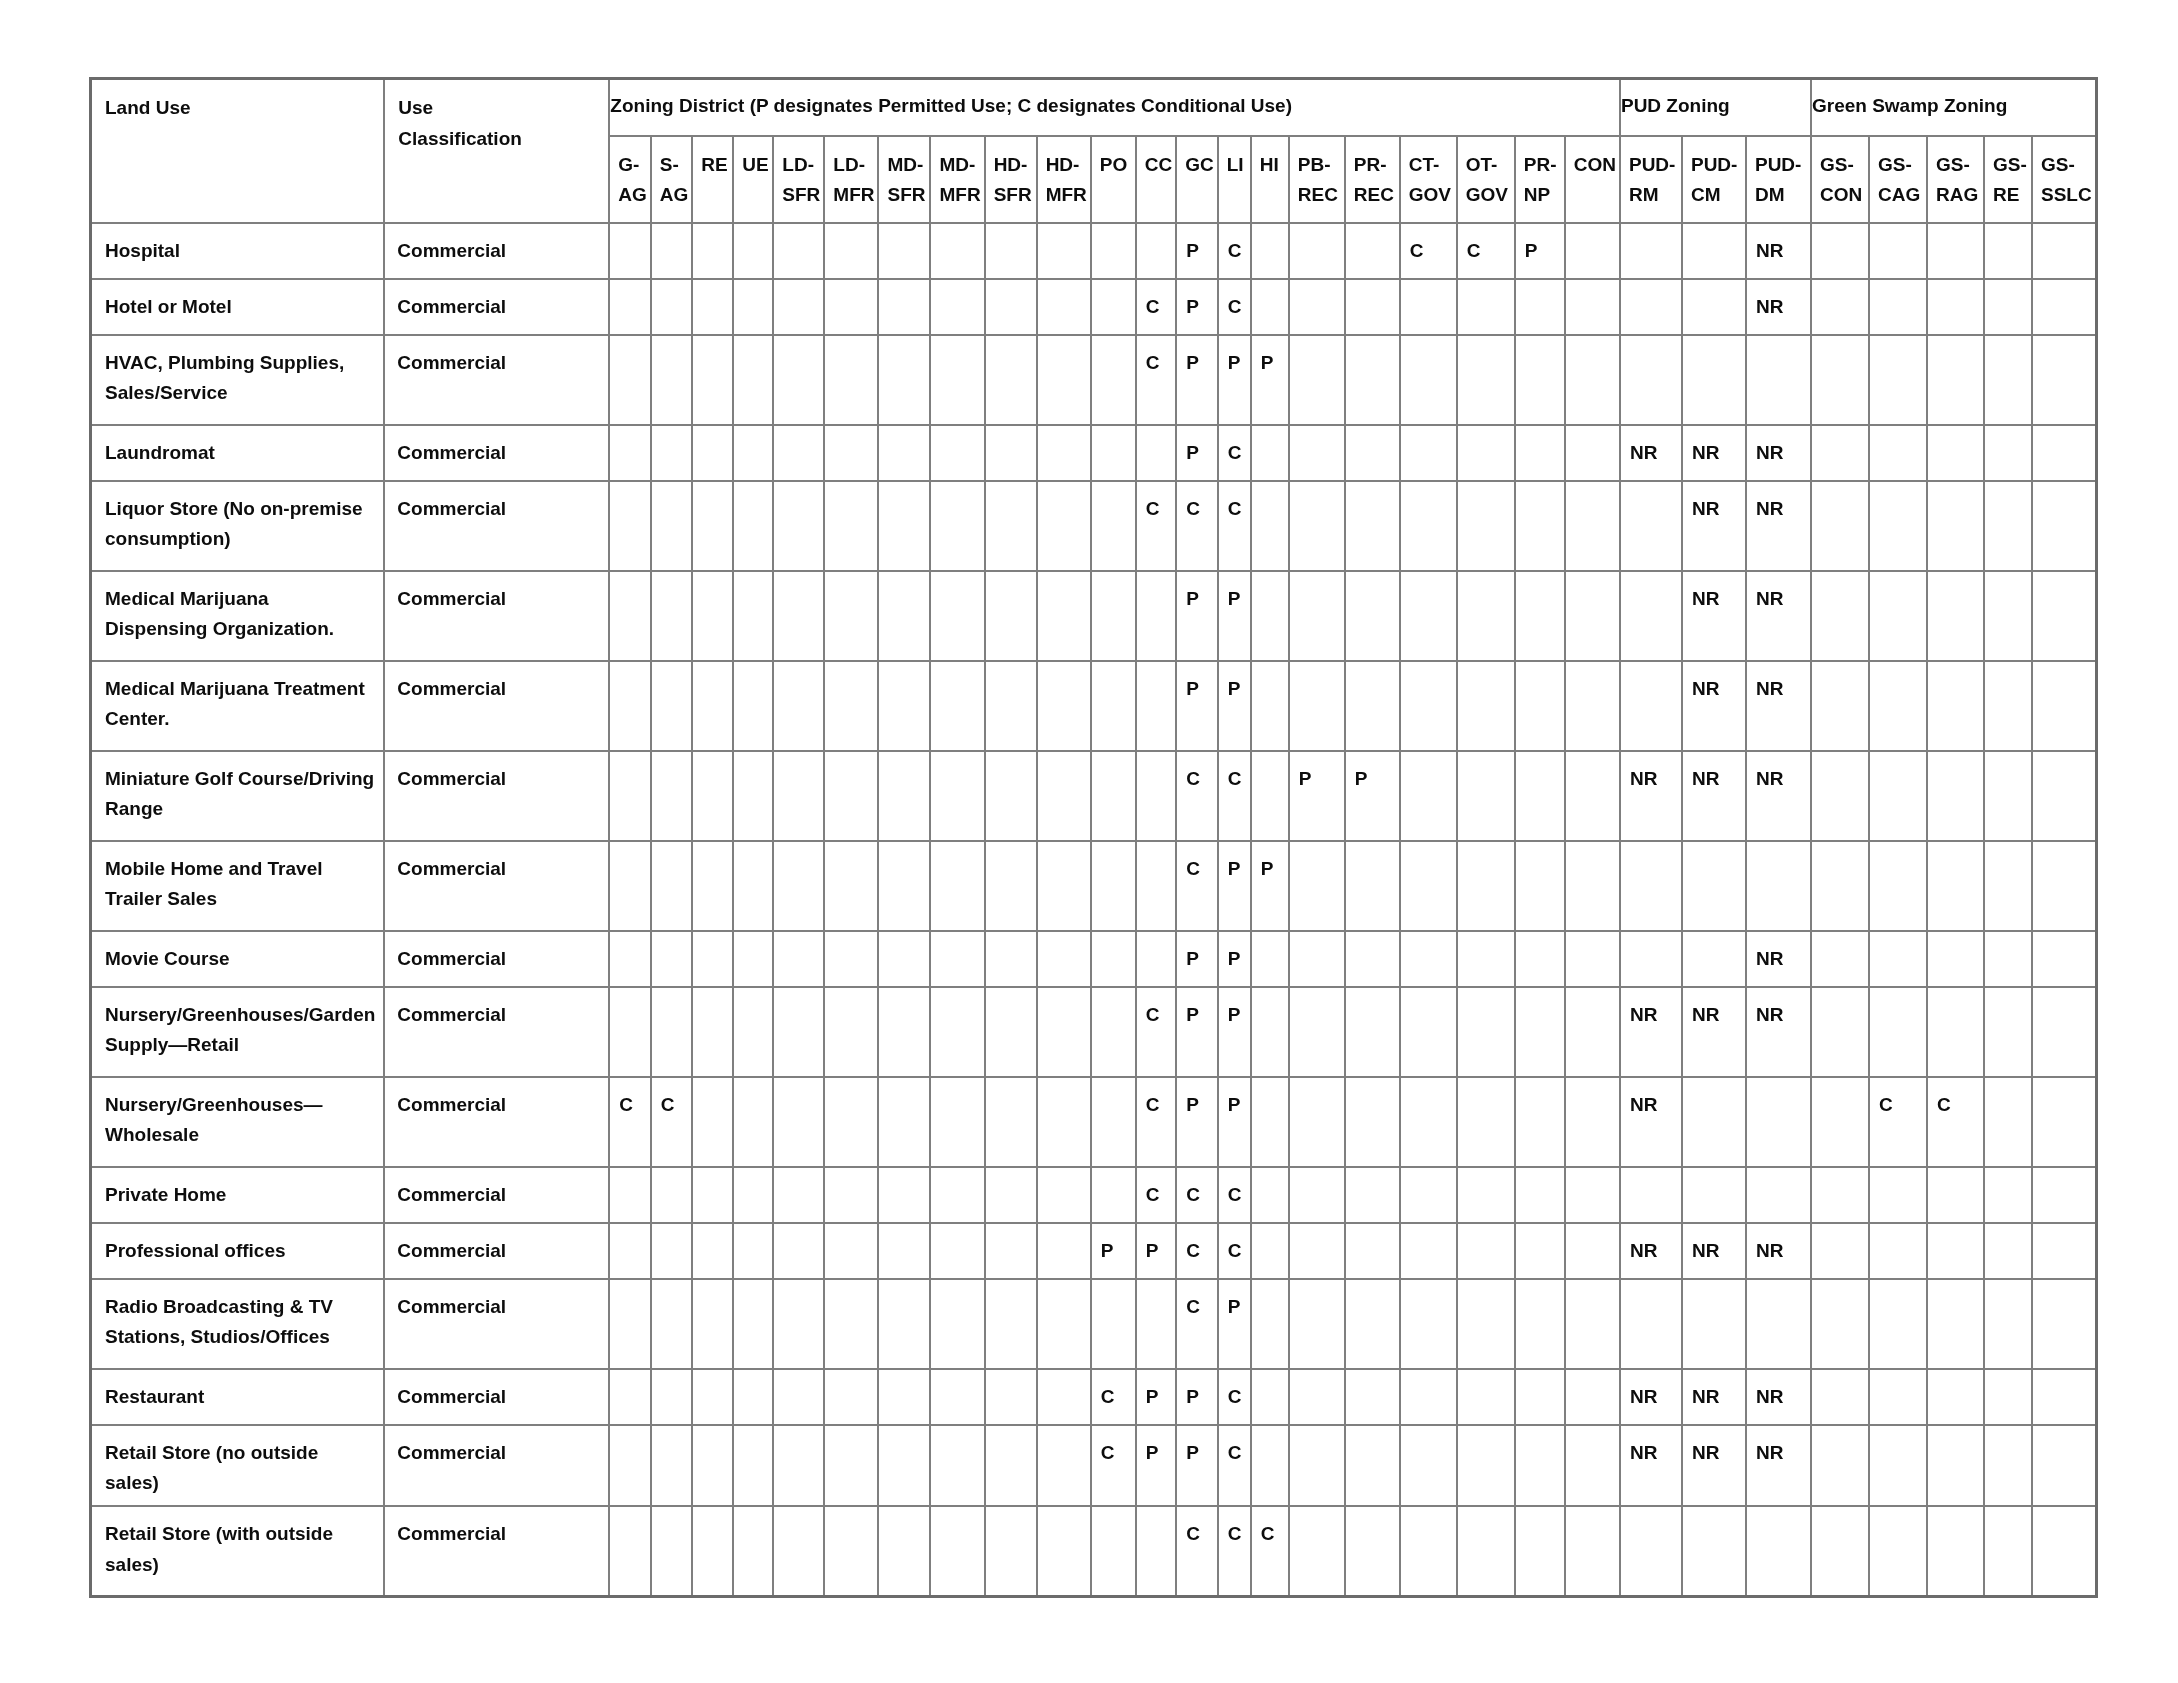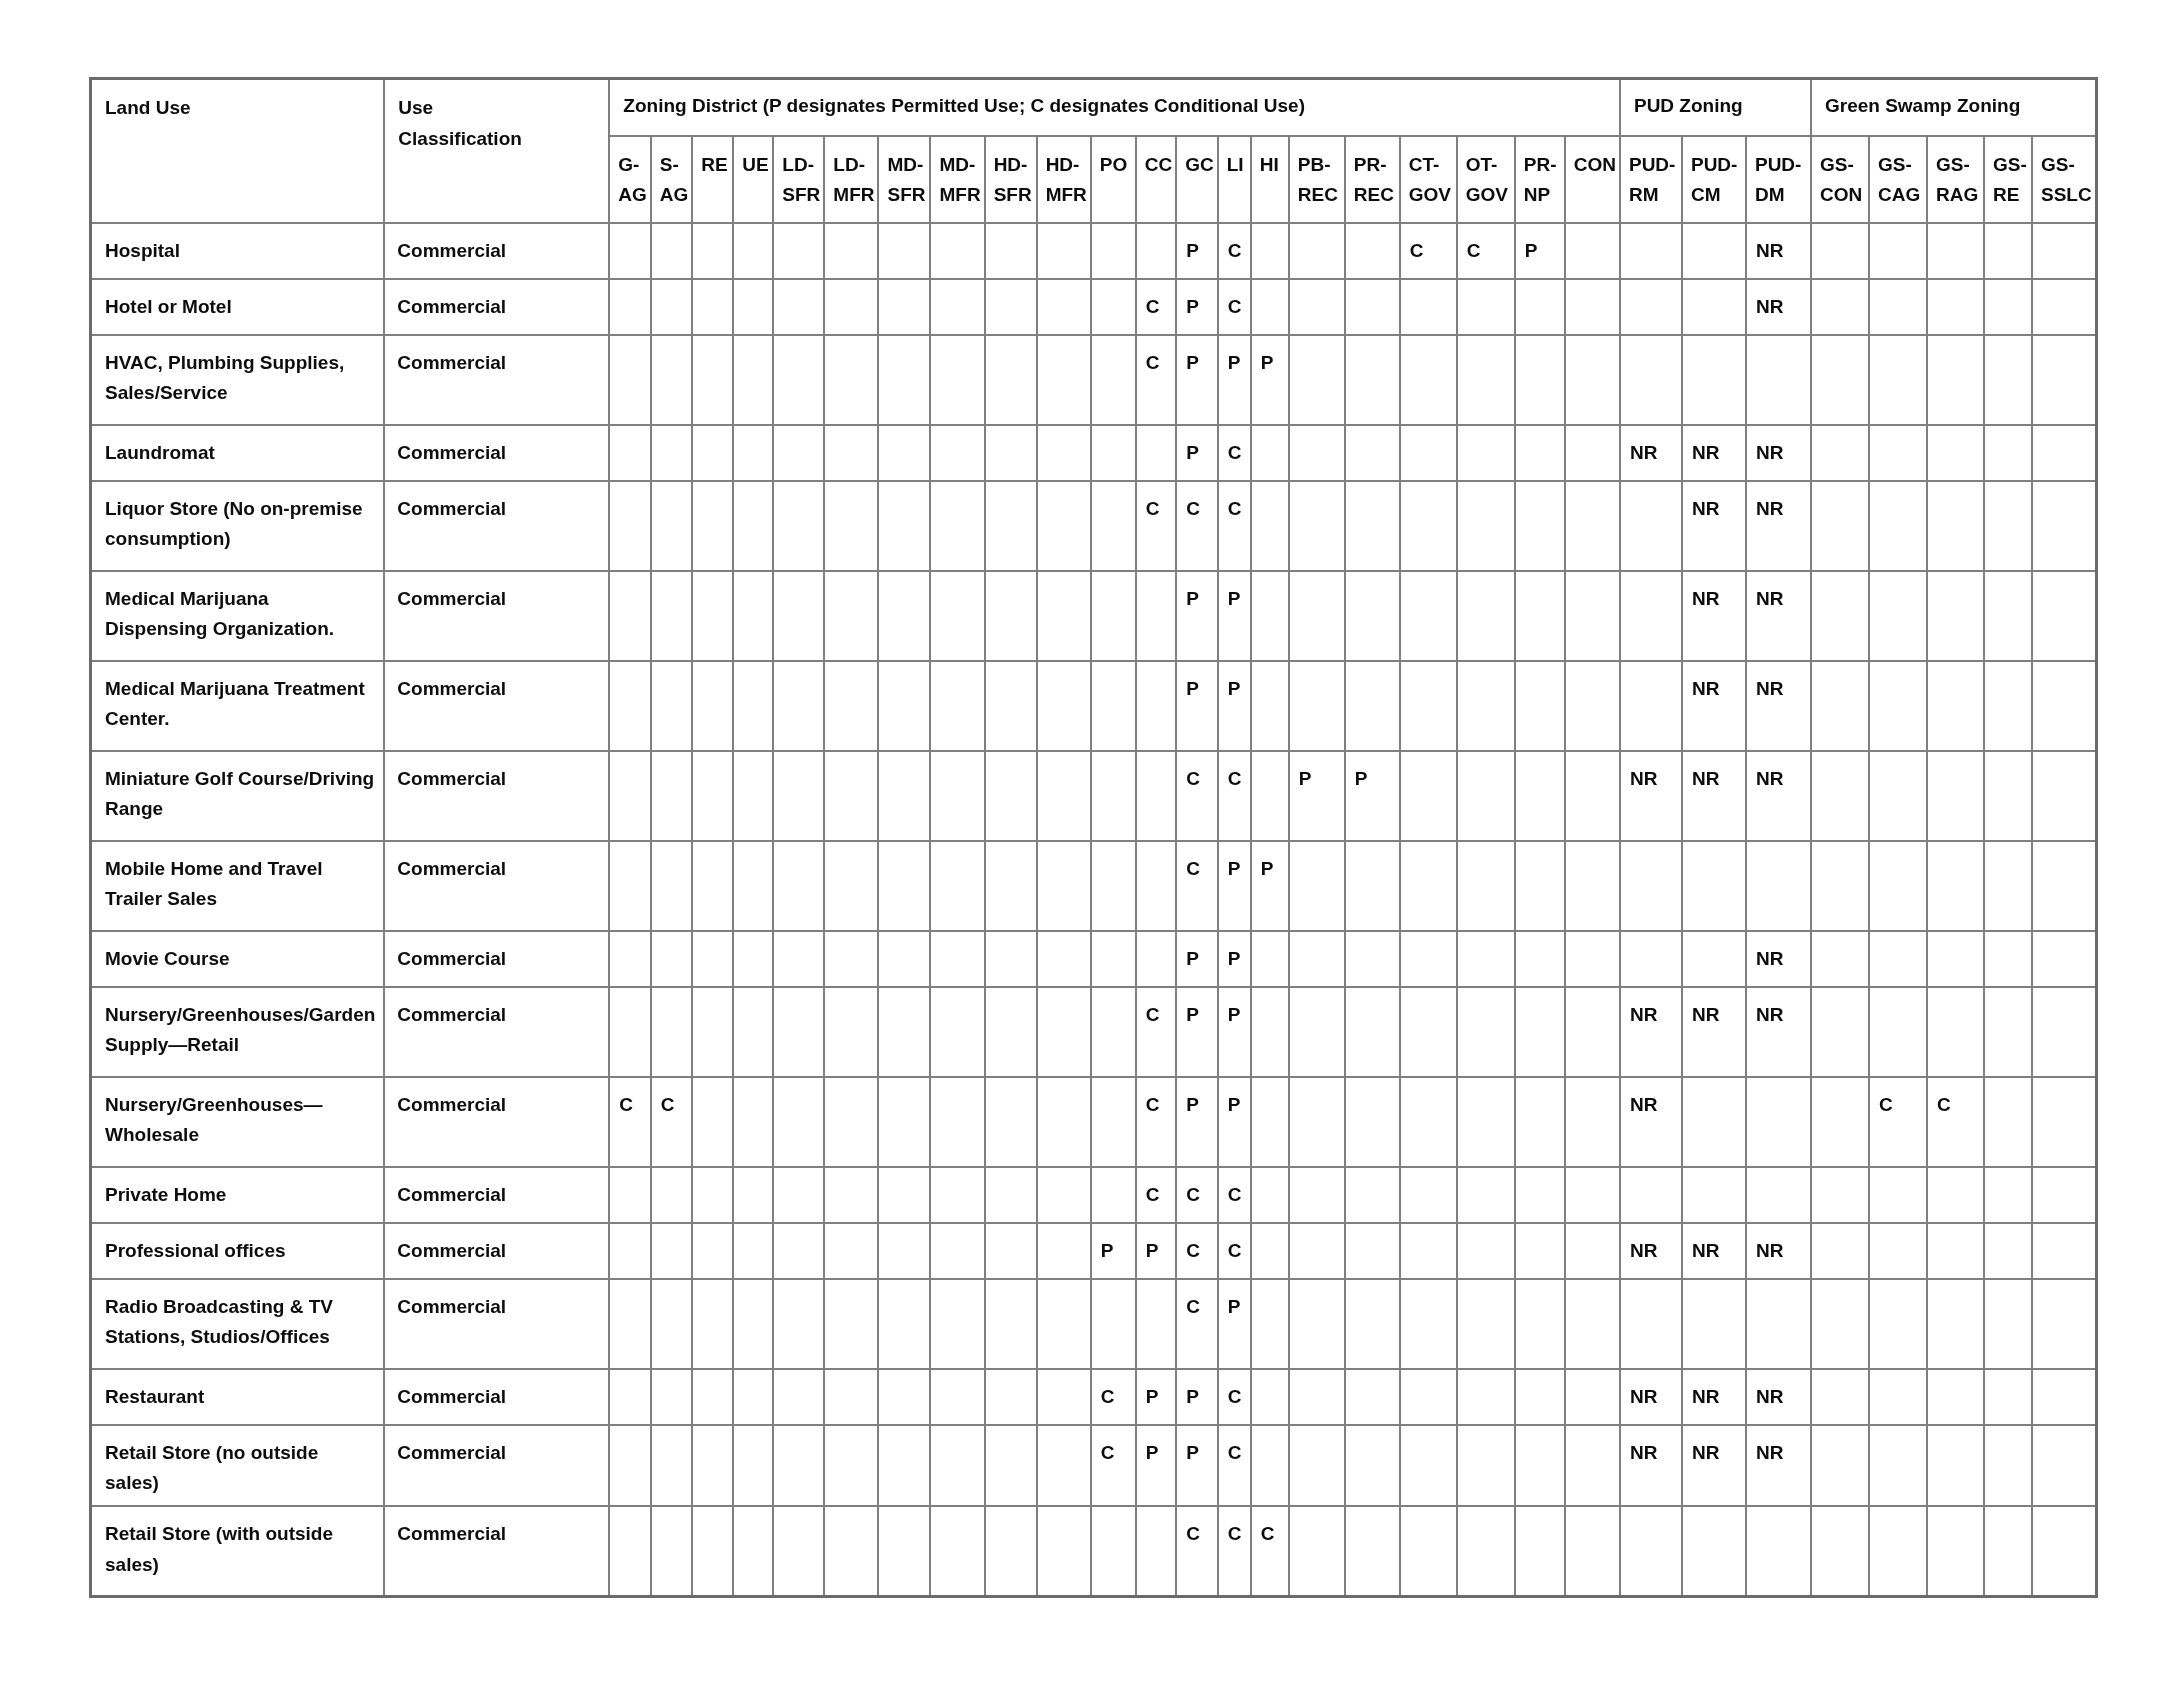--- a/index.html
+++ b/index.html
@@ -21,21 +21,21 @@
   th, td {
     border: 2px solid #7f7f7f;
     vertical-align: top;
     font-size: 19px;
     font-weight: 600;
     line-height: 1.62;
     overflow: hidden;
     background: #ffffff;
   }
   thead th { text-align: left; }
-  th.group-cell { height: 57px; padding: 11px 10px 4px 13px; }
+  th.group-cell { height: 57px; padding: 11px 10px 4px 0; }
   th.col-head { height: 87px; padding: 13px 3px 6px 8px; word-wrap: break-word; }
   th.landuse-head, th.classif-head { padding: 13px 8px 6px 13px; }
   .narrow-wrap { display: inline-block; max-width: 139px; }
   td.landuse { padding: 12px 8px 6px 13px; }
   td.classif { padding: 12px 24px 6px 12px; }
   td.val { padding: 12px 2px 4px 9px; }
   tr.single td { height: 56px; }
   tr.double td { height: 90px; }
 </style>
 </head>

